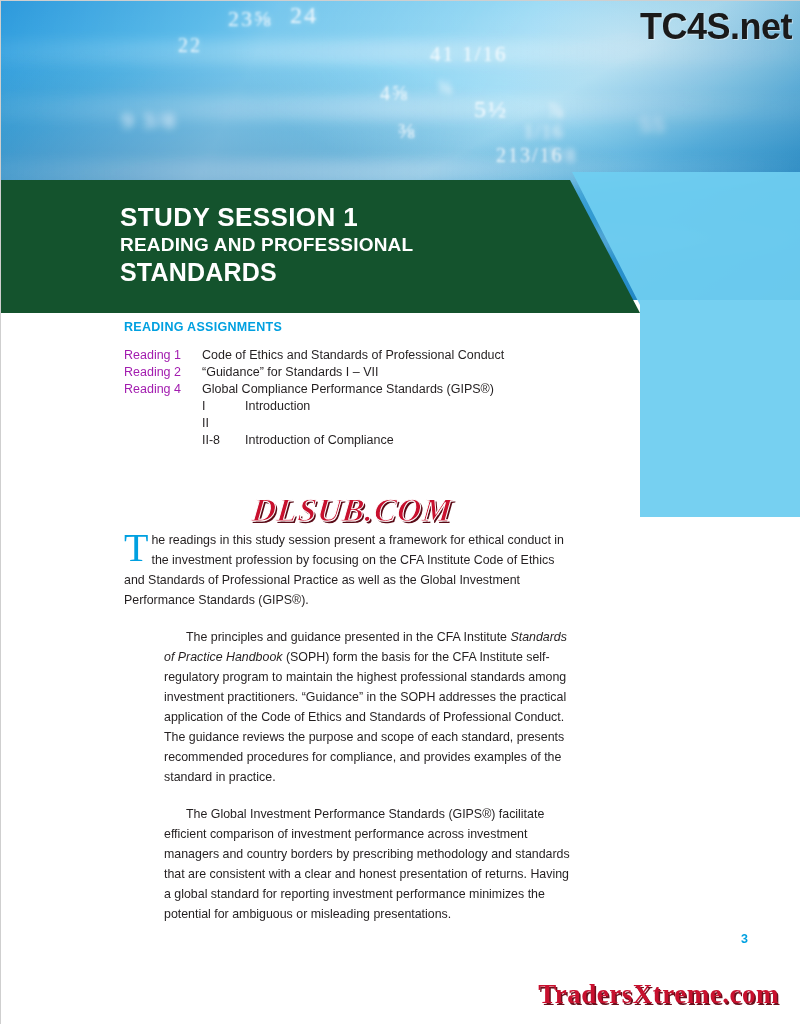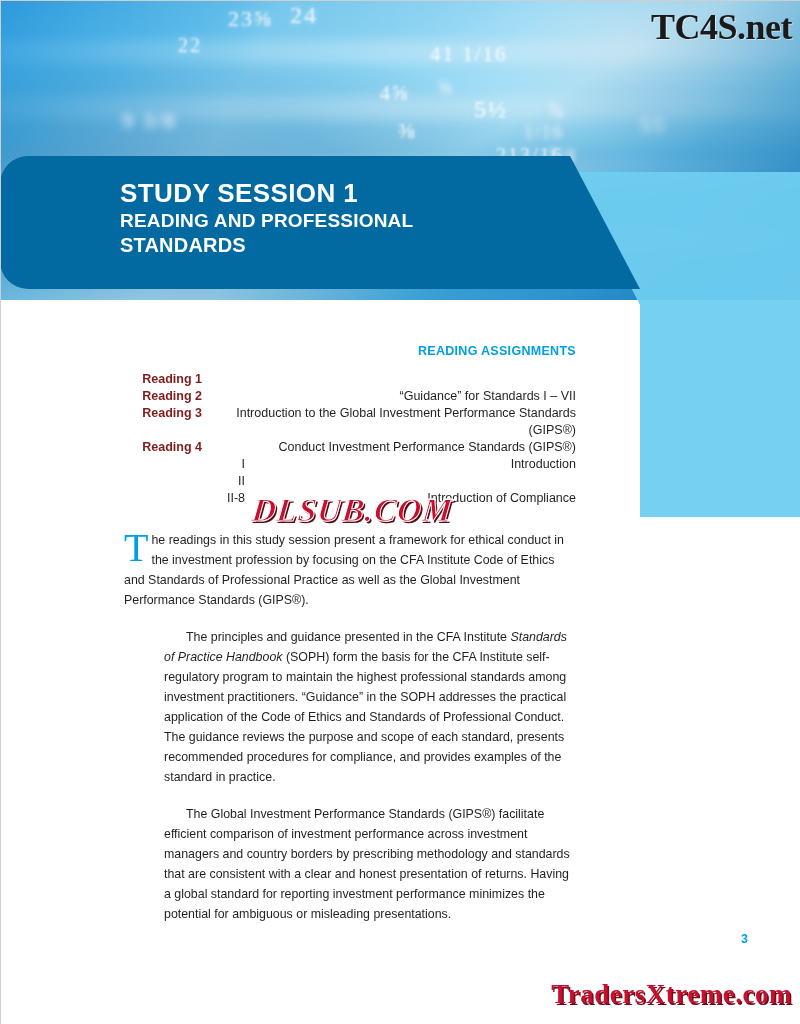--- a/index.html
+++ b/index.html
@@ -52,85 +52,83 @@
     left: 0; top: 0; width: 800px; height: 300px;
     background: linear-gradient(115deg, rgba(255,255,255,0.08) 0%, rgba(255,255,255,0.30) 30%, rgba(255,255,255,0.02) 58%, rgba(0,60,110,0.22) 100%);
     pointer-events: none;
   }
 
   
   .site-wm {
     position: absolute;
     right: 8px;
     top: 6px;
-    font-family: Liberation Serif, serif;
+    font-family: Liberation Sans, sans-serif;
     font-weight: bold;
     font-size: 36px;
     color: #1a1a1a;
     letter-spacing: -0.5px;
     text-shadow: 1px 1px 0 rgba(255,255,255,0.45);
   }
 
   
   .title-band {
     position: absolute;
     left: 0;
-    top: 156px;
+    top: 180px;
     width: 800px;
     height: 133px;
-    background: #0369a1;
+    background: #14532d;
     clip-path: polygon(0 0, 570px 0, 640px 133px, 0 133px);
-    border-radius: 28px;
   }
   
   .right-triangle {
     position: absolute;
     left: 560px;
     top: 172px;
     width: 240px;
     height: 345px;
     background: #6fcdf0;
     clip-path: polygon(12px 0, 240px 0, 240px 345px, 80px 345px, 80px 133px);
     opacity: 0.95;
   }
   .title-band .st {
     position: absolute;
     left: 120px;
     color: #ffffff;
     font-weight: bold;
   }
   .st1 { top: 22px; font-size: 26px; letter-spacing: 0.4px; }
   .st2 { top: 54px; font-size: 19px; letter-spacing: 0.2px; }
-  .st3 { top: 78px; font-size: 20px; letter-spacing: 0.2px; }
+  .st3 { top: 78px; font-size: 25px; letter-spacing: 0.2px; }
 
   
   .content {
     position: absolute;
     left: 124px;
-    top: 344px;
+    top: 320px;
     width: 452px;
-    text-align: right;
   }
   .ra-head {
     color: #00a0e0;
     font-weight: bold;
     font-size: 12.5px;
     letter-spacing: 0.3px;
     margin: 0 0 13px 0;
   }
   .reading-row {
     display: flex;
     font-size: 12.5px;
     color: #231f20;
     line-height: 17px;
     margin-bottom: 0px;
   }
   .reading-label {
-    color: #7f1d1d;
-    font-weight: bold;
+    color: #a21caf;
+    font-weight: normal;
     width: 78px;
     flex: 0 0 78px;
   }
   .reading-text { flex: 1 1 auto; }
   .sub-row {
     display: flex;
     font-size: 12.5px;
     color: #231f20;
     line-height: 17px;
     margin-left: 78px;
@@ -182,21 +180,21 @@
     letter-spacing: 1px;
     -webkit-text-stroke: 1px #ffffff;
     text-shadow:
        2px 2px 0 #5a0a16,
       -1px -1px 0 #ffffff,
        0 0 2px #ffffff;
     transform: skewX(-6deg);
   }
   .wm-bottom {
     position: absolute;
-    right: 8px;
+    right: 21px;
     bottom: 14px;
     font-family: "Liberation Serif", serif;
     font-weight: bold;
     font-size: 27px;
     color: #c8102e;
     letter-spacing: 0.5px;
     text-shadow:
       1.5px 1.5px 0 #6b0f1c,
       -1px -1px 0 #ffffff,
       0 0 2px #ffffff;
@@ -243,35 +241,32 @@
   <div class="st st1">STUDY SESSION 1</div>
   <div class="st st2">READING AND PROFESSIONAL</div>
   <div class="st st3">STANDARDS</div>
 </div>
 
 <div class="content">
   <div class="ra-head">READING ASSIGNMENTS</div>
 
   <div class="reading-row">
     <div class="reading-label">Reading 1</div>
+    <div class="reading-text">Code of Ethics and Standards of Professional Conduct</div>
   </div>
 
   <div class="reading-row">
     <div class="reading-label">Reading 2</div>
     <div class="reading-text">“Guidance” for Standards I – VII</div>
   </div>
 
-  <div class="reading-row">
-    <div class="reading-label">Reading 3</div>
-    <div class="reading-text">Introduction to the Global Investment Performance Standards (GIPS®)</div>
-  </div>
 
   <div class="reading-row">
     <div class="reading-label">Reading 4</div>
-    <div class="reading-text">Conduct Investment Performance Standards (GIPS®)</div>
+    <div class="reading-text">Global Compliance Performance Standards (GIPS®)</div>
   </div>
 
   <div class="sub-row">
     <div class="sub-num">I</div>
     <div class="sub-text">Introduction</div>
   </div>
   <div class="sub-row">
     <div class="sub-num">II</div>
   </div>
   <div class="sub-row">

